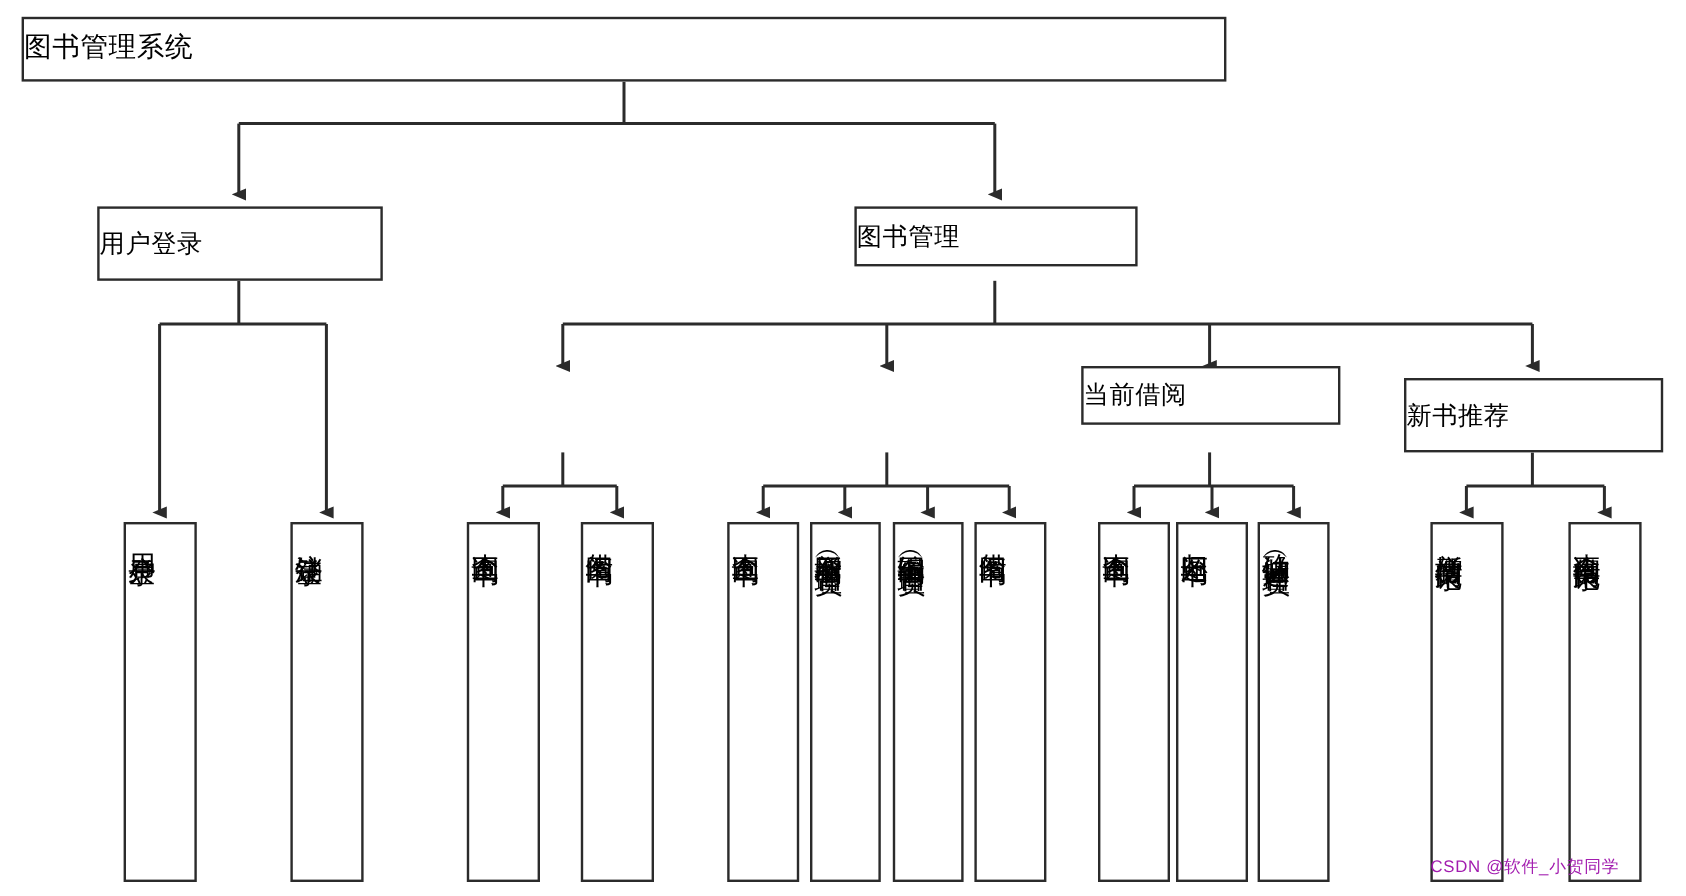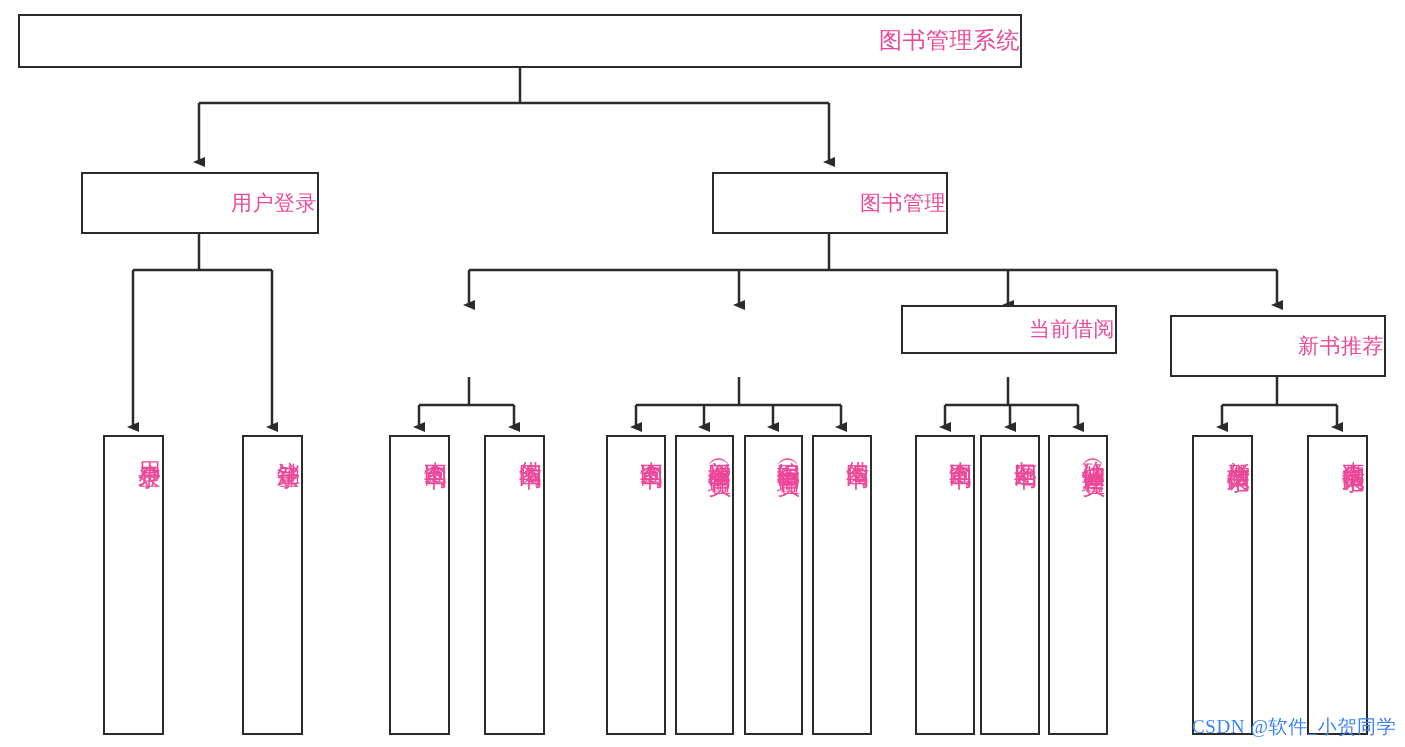--- a/index.html
+++ b/index.html
@@ -24,22 +24,22 @@
     height: 747px;
     pointer-events: none;
   }
   .node {
     position: absolute;
     box-sizing: border-box;
     background: #ffffff;
     border: 2px solid #2b2b2b;
     display: flex;
     align-items: center;
-    justify-content: flex-end;
-    color: #ec4899;
+    justify-content: flex-start;
+    color: #000000;
     z-index: 2;
   }
   .node .label {
     display: block;
     text-align: center;
     line-height: 1.18;
     white-space: pre-line;
   }
   .node.horiz .label {
     font-size: 21px;
@@ -56,26 +56,26 @@
     line-height: 1.08;
     letter-spacing: 2px;
   }
   .node.root .label {
     font-size: 23px;
   }
   #watermark {
     position: absolute;
     left: 1192px;
     top: 714px;
-    font-size: 19px;
-    color: #3b82f6;
+    font-size: 14px;
+    color: #a21caf;
     letter-spacing: 0.6px;
     white-space: nowrap;
     z-index: 5;
-    font-family: Liberation Serif, serif;
+    font-family: Liberation Sans, sans-serif;
   }
 </style>
 </head>
 <body>
 
 <div id="canvas">
 
   <svg id="edges" viewBox="0 0 1405 747" xmlns="http://www.w3.org/2000/svg">
     <defs>
       <marker id="arrow" markerWidth="12" markerHeight="12" refX="5" refY="6" orient="auto" markerUnits="userSpaceOnUse">
@@ -126,21 +126,21 @@
     </g>
   </svg>
 
   <div class="node horiz root" style="left:18px; top:14px; width:1004px; height:54px;">
     <span class="label">图书管理系统</span>
   </div>
 
   <div class="node horiz" style="left:81px; top:172px; width:238px; height:62px;">
     <span class="label">用户登录</span>
   </div>
-  <div class="node horiz" style="left:712px; top:172px; width:236px; height:62px;">
+  <div class="node horiz" style="left:712px; top:172px; width:236px; height:50px;">
     <span class="label">图书管理</span>
   </div>
 
   <div class="node horiz" style="left:901px; top:305px; width:216px; height:49px;">
     <span class="label">当前借阅</span>
   </div>
   <div class="node horiz" style="left:1170px; top:315px; width:216px; height:62px;">
     <span class="label">新书推荐</span>
   </div>
 

